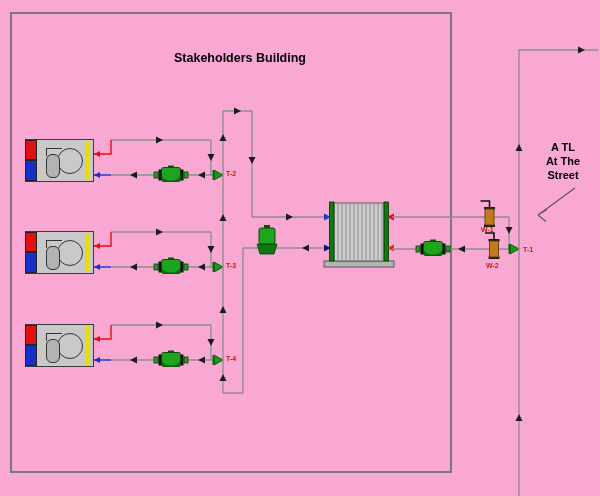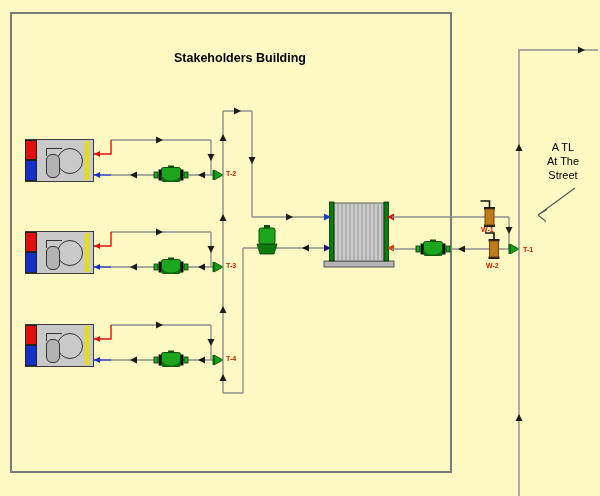--- a/index.html
+++ b/index.html
@@ -1,30 +1,30 @@
 <!DOCTYPE html>
 <html><head>
 <meta charset="utf-8">
 <style>
   html,body{margin:0;padding:0;background:#ffffff;}
   .canvas{
-    position:relative;width:600px;height:496px;background:#fef9c3;overflow:hidden;
+    position:relative;width:600px;height:496px;background:#f9a8d4;overflow:hidden;
     font-family:"Liberation Sans", sans-serif;
   }
   .building{
     position:absolute;left:10px;top:12px;width:442px;height:461px;
     border:2px solid #7a7a7a;background:transparent;box-sizing:border-box;
   }
   .title{
     position:absolute;left:130px;top:51px;width:220px;text-align:center;
     font-size:12.5px;font-weight:bold;color:#000;
   }
   .street-note{
     position:absolute;left:533px;top:140px;width:60px;text-align:center;
-    font-size:11px;line-height:14px;font-weight:normal;color:#000;
+    font-size:11px;line-height:14px;font-weight:bold;color:#000;
   }
   .overlay{position:absolute;left:0;top:0;}
   .pipe{stroke:#8f8f8f;stroke-width:1.4;fill:none;}
   .pipe-hot{stroke:#e01010;stroke-width:1.4;fill:none;}
   .pipe-cold{stroke:#1430c8;stroke-width:1.4;fill:none;}
   .arr{fill:#1b1b1b;stroke:none;}
   .lbl{
     position:absolute;font-size:7px;font-weight:bold;color:#c22000;
     white-space:nowrap;letter-spacing:0px;
   }

